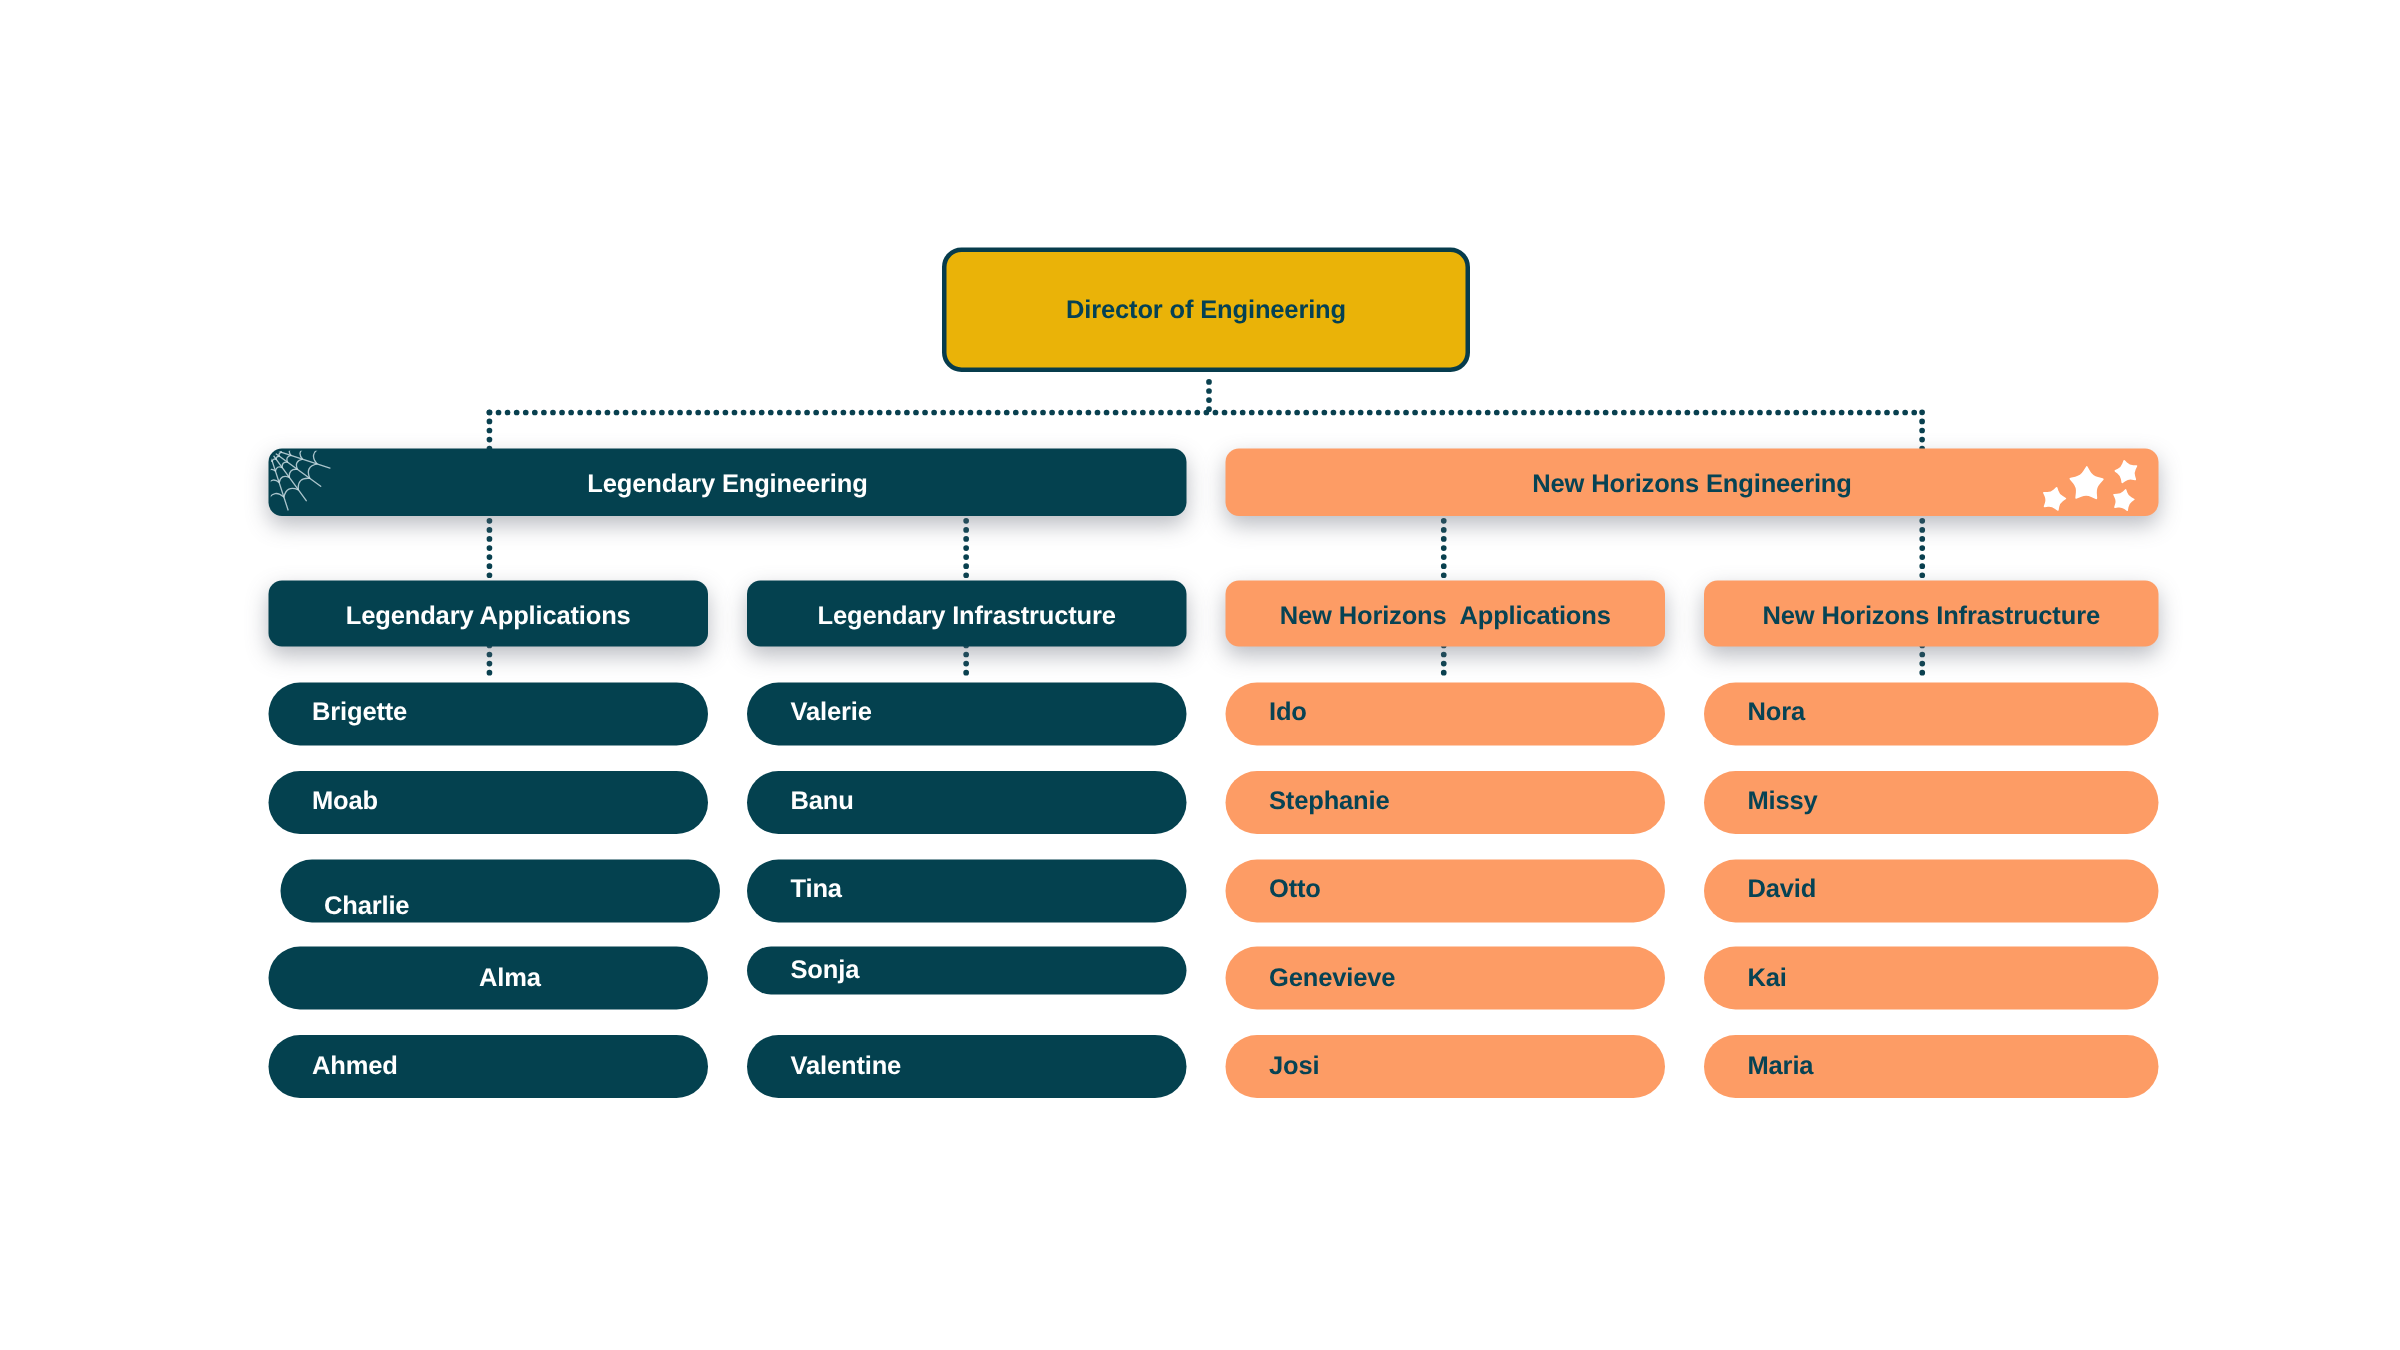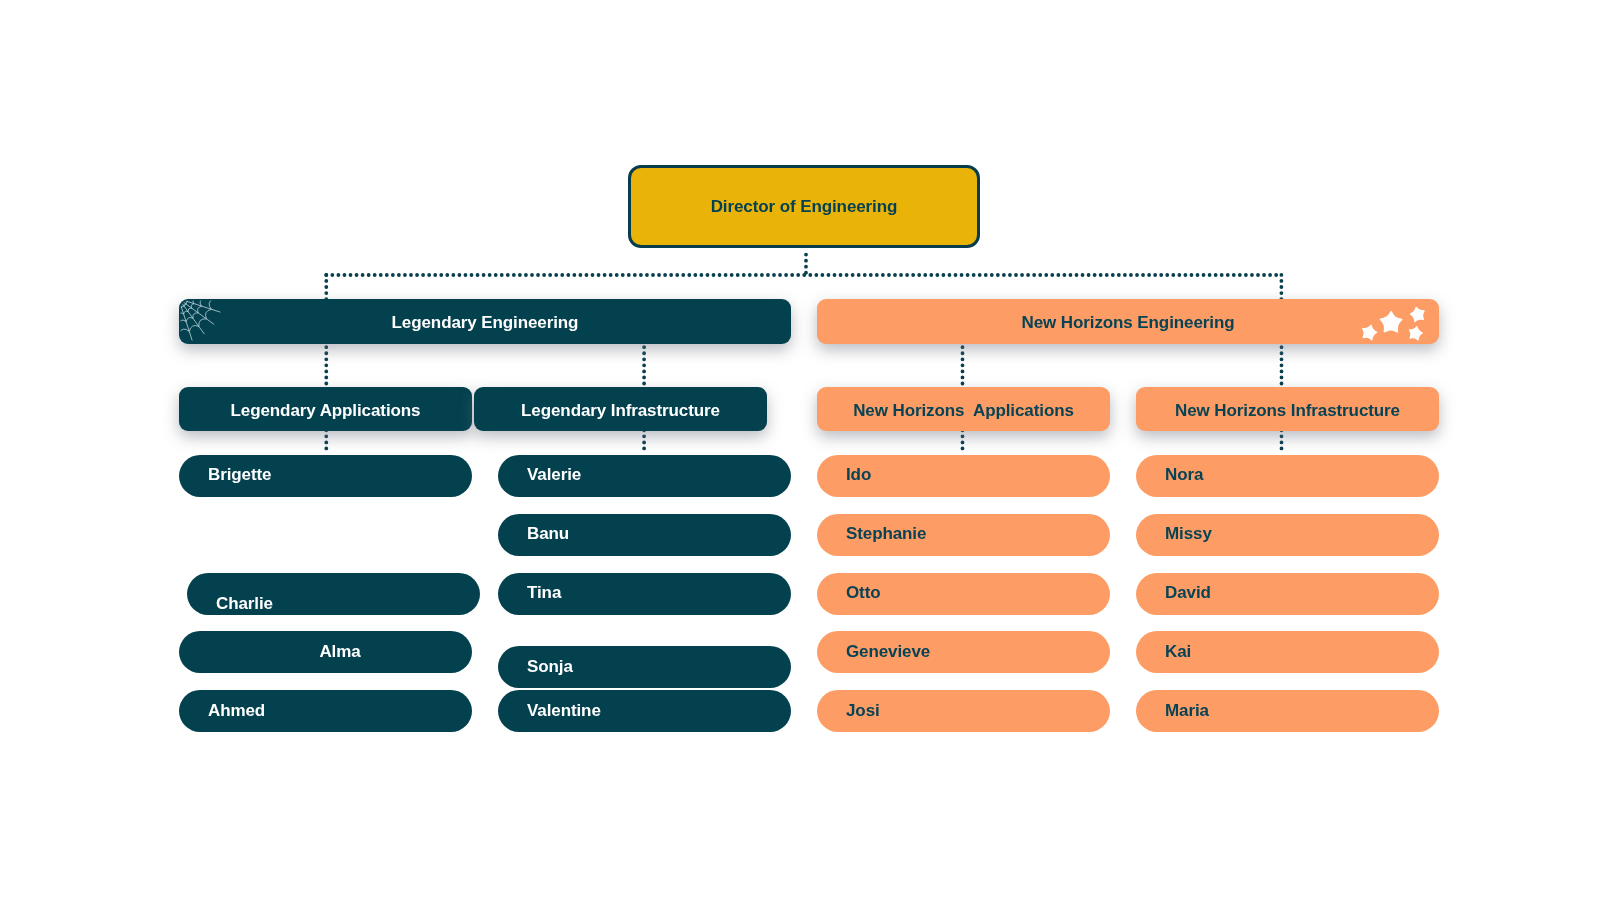--- a/index.html
+++ b/index.html
@@ -107,42 +107,45 @@
     <path d="M598.55 7.12Q598.87 6.22 599.54 6.89L600.99 8.33Q602.73 10.05 605.18 10.10L607.22 10.15Q608.17 10.17 607.74 11.02L606.83 12.84Q605.73 15.03 606.43 17.38L607.02 19.33Q607.29 20.24 606.35 20.10L604.33 19.79Q601.91 19.42 599.90 20.81L598.22 21.97Q597.44 22.52 597.29 21.58L596.96 19.56Q596.56 17.15 594.61 15.66L592.99 14.43Q592.23 13.85 593.08 13.41L594.89 12.48Q597.07 11.36 597.88 9.04L598.55 7.12Z"></path>
     <path d="M599.65 26.25Q600.29 25.62 600.58 26.47L601.20 28.29Q601.94 30.48 603.98 31.55L605.68 32.45Q606.48 32.86 605.76 33.40L604.22 34.55Q602.37 35.93 601.98 38.21L601.65 40.10Q601.50 40.98 600.77 40.47L599.20 39.36Q597.31 38.03 595.03 38.36L593.13 38.63Q592.24 38.76 592.51 37.90L593.07 36.07Q593.76 33.87 592.74 31.80L591.89 30.07Q591.49 29.27 592.39 29.26L594.31 29.23Q596.62 29.20 598.27 27.59L599.65 26.25Z"></path>
   </svg>
 
 <div class="team dark" style="left: 179px; top: 387px; width: 293px; height: 44px;">
       <span class="t">Legendary Applications</span>
     </div>
     <div class="pill dark" style="left: 179px; top: 454.6px; width: 293px; height: 42px;">
       <span class="t">Brigette</span>
     </div>
+    <div class="pill dark" style="left: 179px; top: 513.55px; width: 293px; height: 42px;">
+      <span class="t">Moab</span>
+    </div>
     <div class="pill dark" style="left: 187px; top: 572.5px; width: 293px; height: 42px; align-items: flex-end;">
       <span class="t">Charlie</span>
     </div>
     <div class="pill dark" style="left: 179px; top: 631.45px; width: 293px; height: 42px; justify-content: center;">
       <span class="t">Alma</span>
     </div>
     <div class="pill dark" style="left: 179px; top: 690.4px; width: 293px; height: 42px;">
       <span class="t">Ahmed</span>
     </div>
-    <div class="team dark" style="left: 474px; top: 387px; width: 293px; height: 44px;">
+    <div class="team dark" style="left: 498px; top: 387px; width: 293px; height: 44px;">
       <span class="t">Legendary Infrastructure</span>
     </div>
     <div class="pill dark" style="left: 498px; top: 454.6px; width: 293px; height: 42px;">
       <span class="t">Valerie</span>
     </div>
     <div class="pill dark" style="left: 498px; top: 513.55px; width: 293px; height: 42px;">
       <span class="t">Banu</span>
     </div>
     <div class="pill dark" style="left: 498px; top: 572.5px; width: 293px; height: 42px;">
       <span class="t">Tina</span>
     </div>
-    <div class="pill dark" style="left: 498px; top: 631.45px; width: 293px; height: 42px; margin-top: 15px;">
+    <div class="pill dark" style="left: 498px; top: 631.45px; width: 293px; height: 32px;">
       <span class="t">Sonja</span>
     </div>
     <div class="pill dark" style="left: 498px; top: 690.4px; width: 293px; height: 42px;">
       <span class="t">Valentine</span>
     </div>
     <div class="team light" style="left: 817px; top: 387px; width: 293px; height: 44px;">
       <span class="t">New Horizons  Applications</span>
     </div>
     <div class="pill light" style="left: 817px; top: 454.6px; width: 293px; height: 42px;">
       <span class="t">Ido</span>

